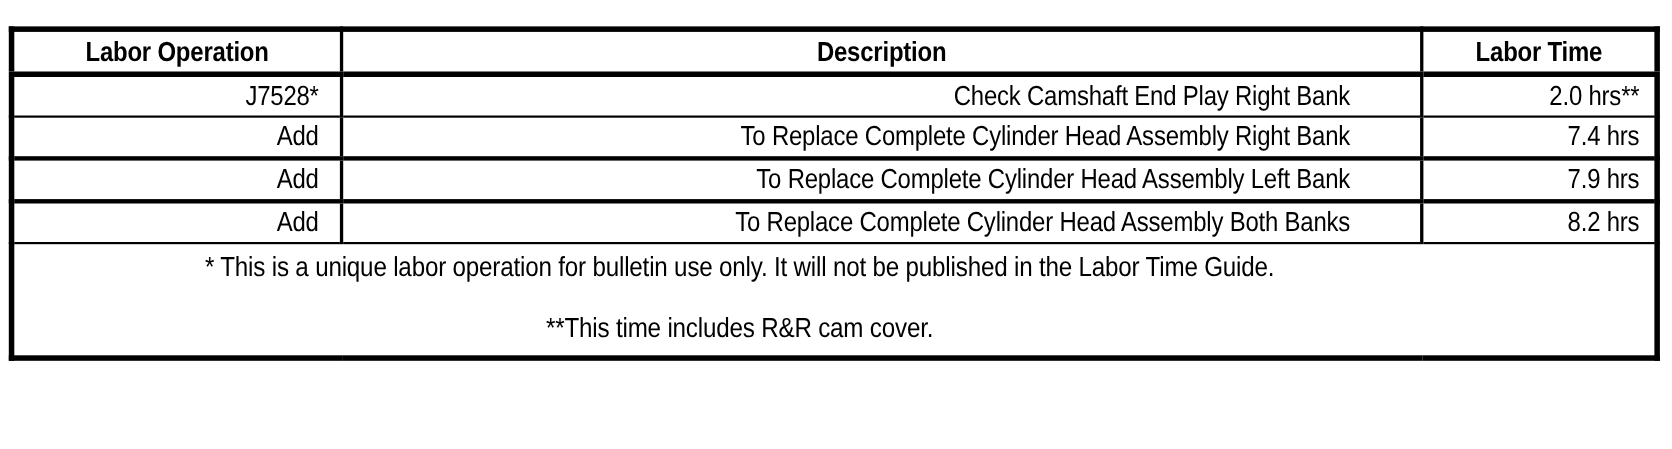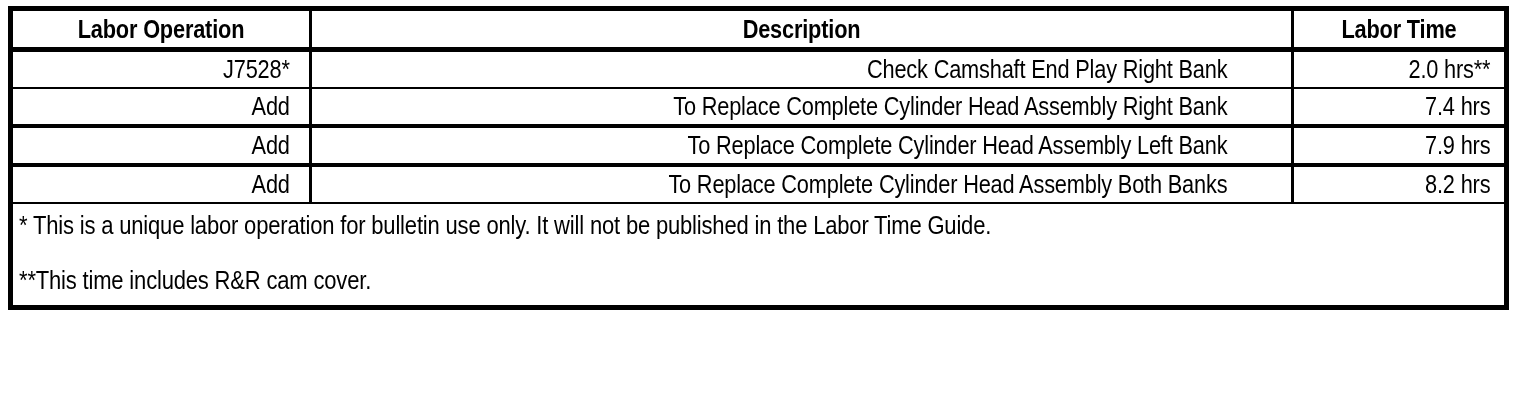--- a/index.html
+++ b/index.html
@@ -11,21 +11,21 @@
     width: 1520px;
     height: 408px;
     overflow: hidden;
     font-family: "Liberation Sans", sans-serif;
     color: #000000;
   }
 
   #labor-table-wrap {
     position: absolute;
     left: 8px;
-    top: 6px;
+    top: 24px;
     width: 1280px;
     box-sizing: border-box;
   }
 
   table.labor-table {
     border-collapse: collapse;
     table-layout: fixed;
     width: 1496px;
     border: 5px solid #000000;
   }
@@ -75,21 +75,21 @@
     display: block;
     transform: scaleX(0.87);
     transform-origin: center center;
     white-space: nowrap;
   }
   tr.border-thin td  { border-bottom: 2px solid #000000; }
   tr.border-thick td { border-bottom: 4px solid #000000; }
 
   
   tr.footnote-row td {
-    text-align: left;
+    text-align: center;
     vertical-align: top;
     padding: 9px 0 6px 6px;
     height: 86px;
     margin-top: 31px;
   }
   .footnote-line {
     display: block;
     white-space: nowrap;
     transform: scaleX(0.88);
     transform-origin: left center;

